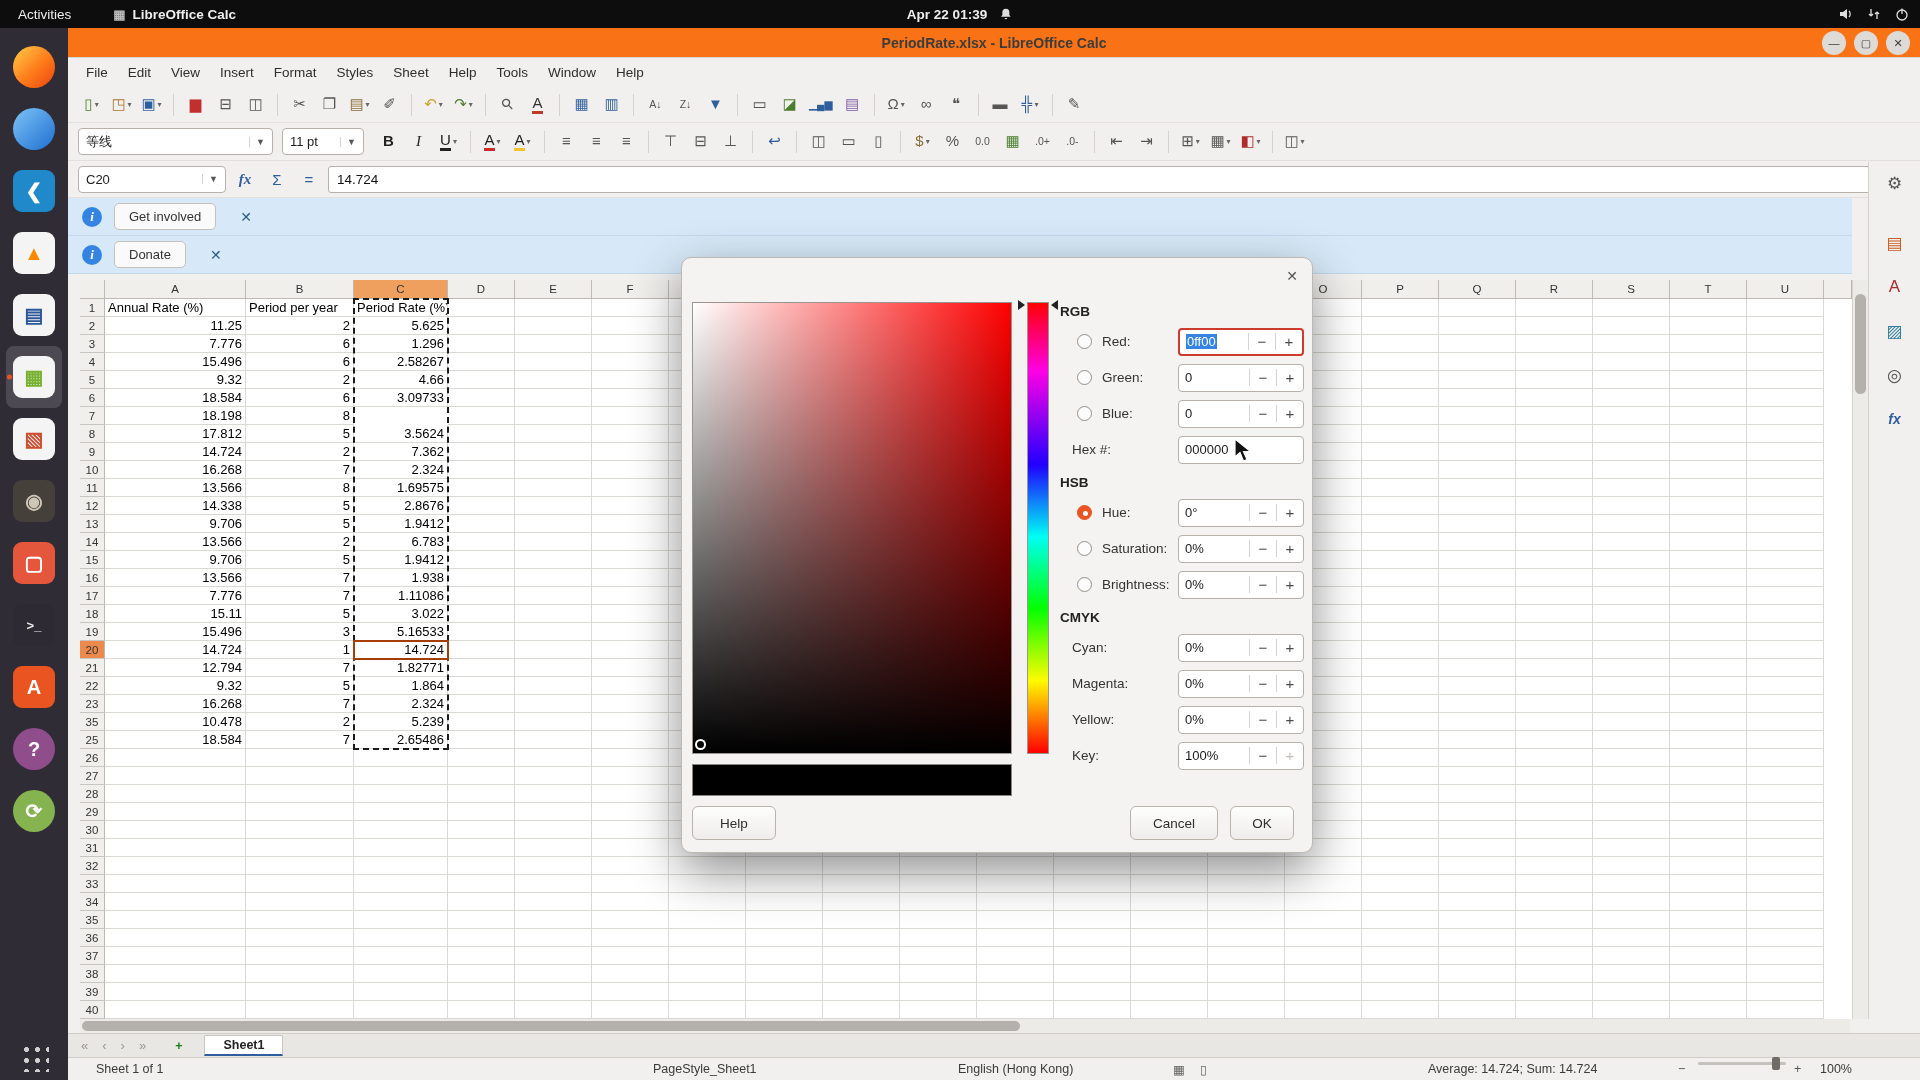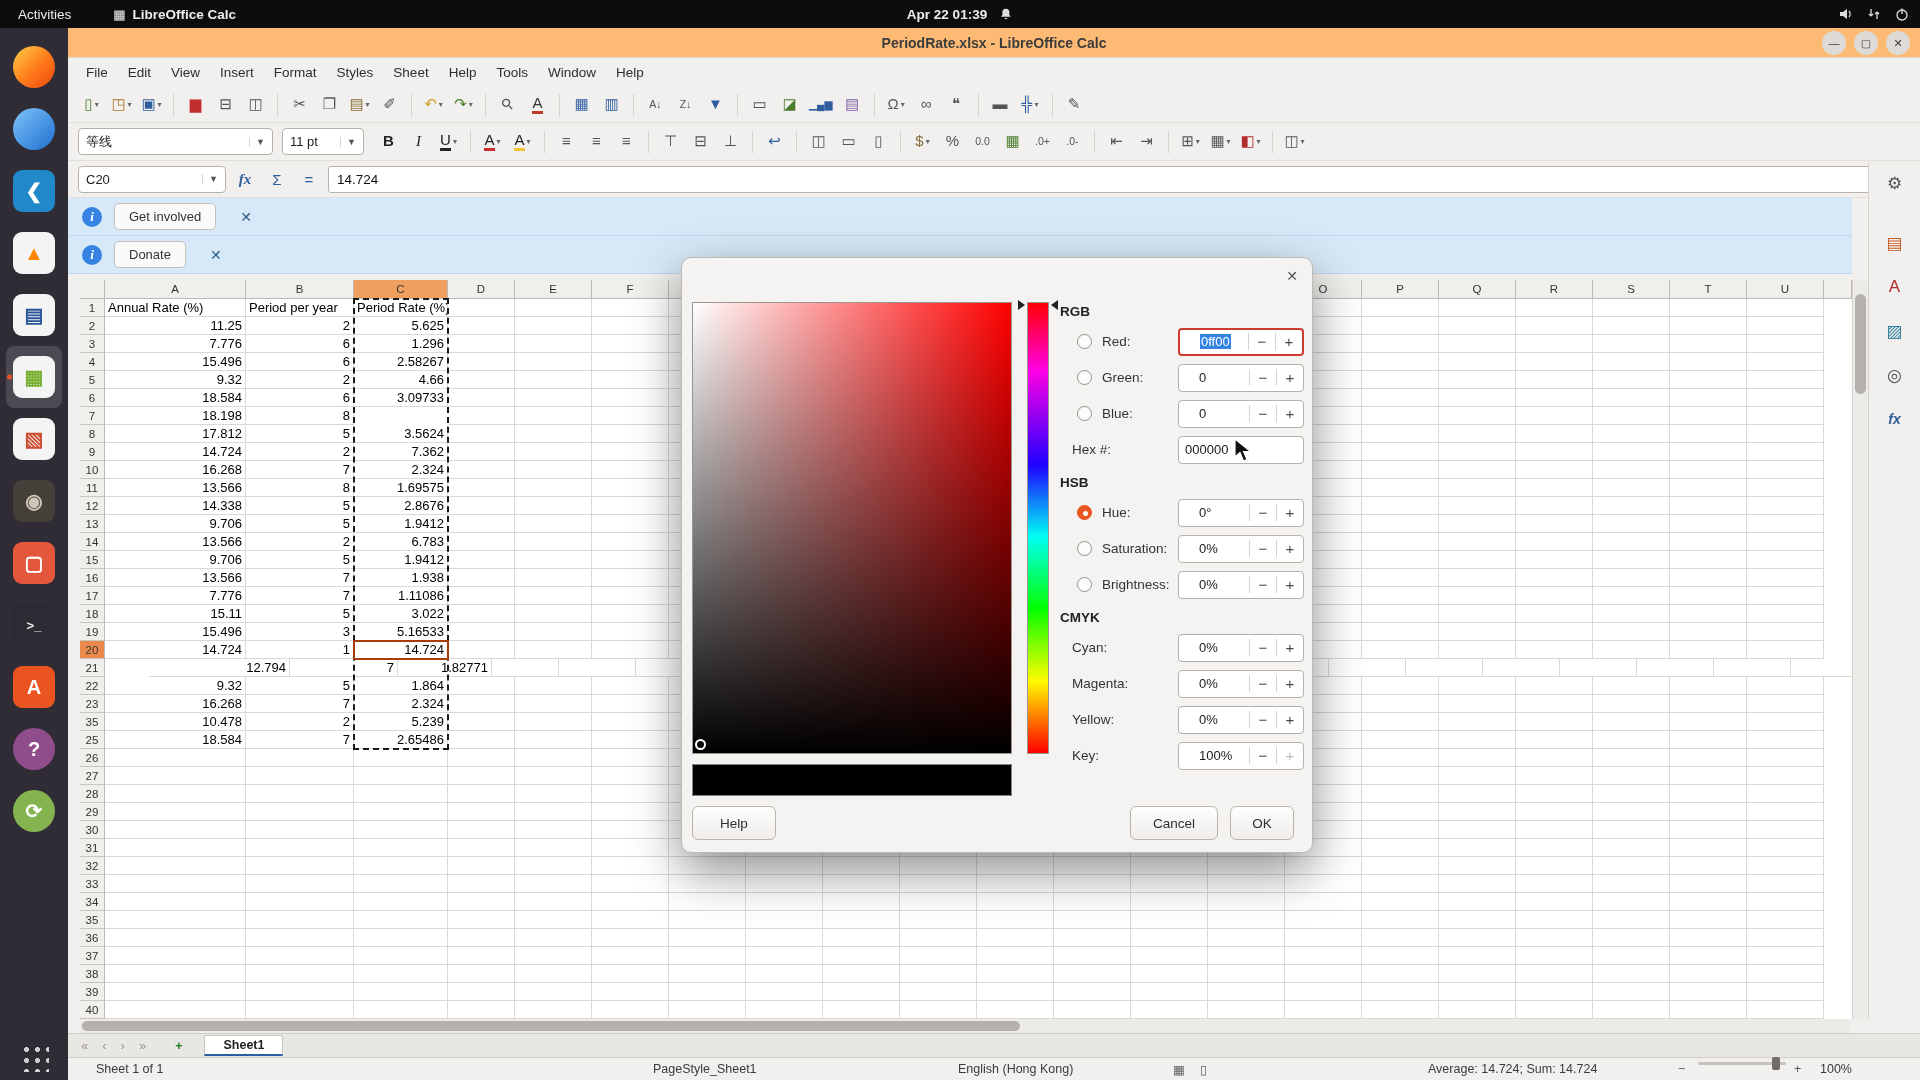--- a/index.html
+++ b/index.html
@@ -26,21 +26,21 @@
             width:5px; height:5px; border-radius:50%; background:var(--accent); }
   .dock-ic { width:42px; height:42px; border-radius:9px; display:flex; align-items:center; justify-content:center; }
   .dock-ic.round { border-radius:50%; }
   .dock-g { font-size:20px; line-height:1; font-weight:700; }
   #dock-grid { position:absolute; bottom:8px; left:50%; transform:translateX(-50%); width:30px; height:30px;
             background-image:radial-gradient(#cfcfcf 2.2px, transparent 2.8px); background-size:11px 11px; background-position:2px 2px; }
 
   
   #window { position:absolute; left:68px; top:28px; width:1852px; height:1052px; background:#f2f0ee; overflow:hidden; }
 
-  #titlebar { position:absolute; left:0; top:0; width:100%; height:30px; background:#fdba74; border-bottom:1px solid #d8d4d0;
+  #titlebar { position:absolute; left:0; top:0; width:100%; height:30px; background:#f97316; border-bottom:1px solid #d8d4d0;
               display:flex; align-items:center; justify-content:center; }
   #title-text { font-size:14px; font-weight:700; color:#3c3c3c; }
   #win-controls { position:absolute; right:10px; top:3px; display:flex; gap:8px; }
   .win-btn { width:24px; height:24px; border-radius:50%; background:#dedad6; color:#3c3c3c; font-size:11px;
              display:flex; align-items:center; justify-content:center; }
 
   #menubar { position:absolute; left:0; top:30px; width:100%; height:29px; display:flex; align-items:center;
              padding-left:8px; font-size:13.5px; color:#2e2e2e; background:#f2f0ee; }
   .menu-item { padding:4px 10px; border-radius:4px; }
 
@@ -143,21 +143,21 @@
   .dlg-row { display:flex; align-items:center; height:27px; margin-bottom:9px; padding-left:12px; }
   .dlg-row.has-radio { padding-left:0; }
   .radio { width:15px; height:15px; border-radius:50%; border:1px solid #949088; background:#fcfcfc; margin:0 10px 0 17px;
            flex:none; position:relative; }
   .radio.checked { background:var(--accent); border-color:var(--accent); }
   .radio.checked::after { content:''; position:absolute; left:4.5px; top:4.5px; width:5px; height:5px; border-radius:50%; background:#fff; }
   .dlg-label { flex:1; font-size:13.5px; color:#333; }
   .spin, .entry { width:126px; height:28px; background:#fff; border:1px solid #b7b1aa; border-radius:4px;
                   display:flex; align-items:center; flex:none; font-size:13px; color:#1a1a1a; }
   .spin.err-focus { border:2px solid var(--error_border); }
-  .spin .val { flex:1; padding:0 20px; overflow:hidden; white-space:nowrap; }
+  .spin .val { flex:1; padding:0 6px; overflow:hidden; white-space:nowrap; }
   .seltext { background:var(--selection_blue); color:#fff; padding:1px 1px; }
   .sbtn { width:27px; text-align:center; color:#4a4a4a; font-size:15px; border-left:1px solid #d8d3cd; flex:none; }
   .sbtn.disabled { color:#c2bcb5; }
   .entry { padding:0 6px; }
   .dlg-btn { position:absolute; top:548px; height:34px; background:linear-gradient(#fdfdfc,#efedeb); border:1px solid #b9b3ac;
              border-radius:6px; font-size:13.5px; color:#2e2e2e; display:flex; align-items:center; justify-content:center; }
   #btn-help { left:10px; width:84px; }
   #btn-cancel { left:448px; width:88px; }
   #btn-ok { left:548px; width:64px; }
 
@@ -1036,21 +1036,21 @@
           <div class="cell" style="width: 77px;"></div>
           <div class="cell" style="width: 77px;"></div>
           <div class="cell" style="width: 77px;"></div>
           <div class="cell" style="width: 77px;"></div>
           <div class="cell" style="width: 77px;"></div>
           <div class="cell" style="width: 77px;"></div>
           <div class="cell" style="width: 77px;"></div>
         </div>
         <div class="srow">
           <div class="rh">21</div>
-          <div class="cell num" style="width: 141px; margin-left: 44px;">12.794</div>
+          <div class="cell num" style="width: 141px;">12.794</div>
           <div class="cell num" style="width: 108px;">7</div>
           <div class="cell num" style="width: 94px;">1.82771</div>
           <div class="cell" style="width: 67px;"></div>
           <div class="cell" style="width: 77px;"></div>
           <div class="cell" style="width: 77px;"></div>
           <div class="cell" style="width: 77px;"></div>
           <div class="cell" style="width: 77px;"></div>
           <div class="cell" style="width: 77px;"></div>
           <div class="cell" style="width: 77px;"></div>
           <div class="cell" style="width: 77px;"></div>

